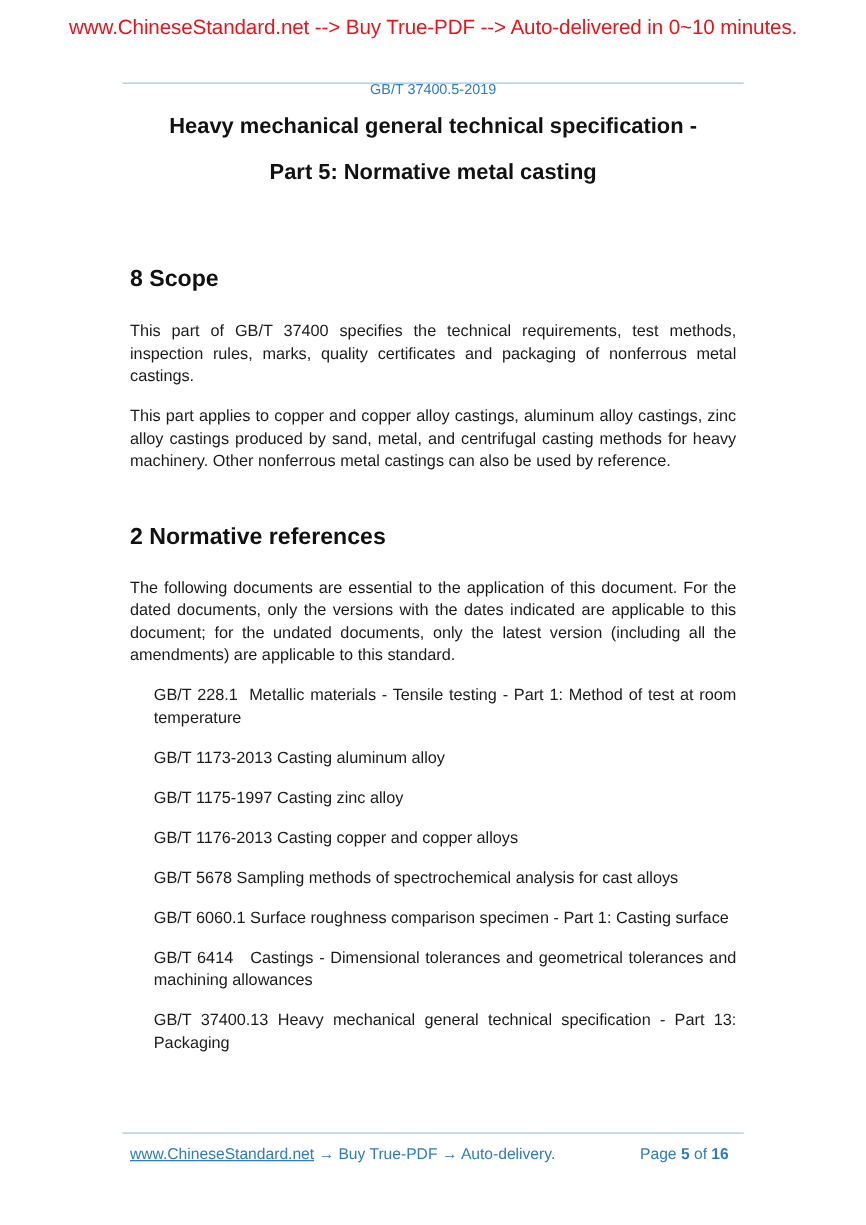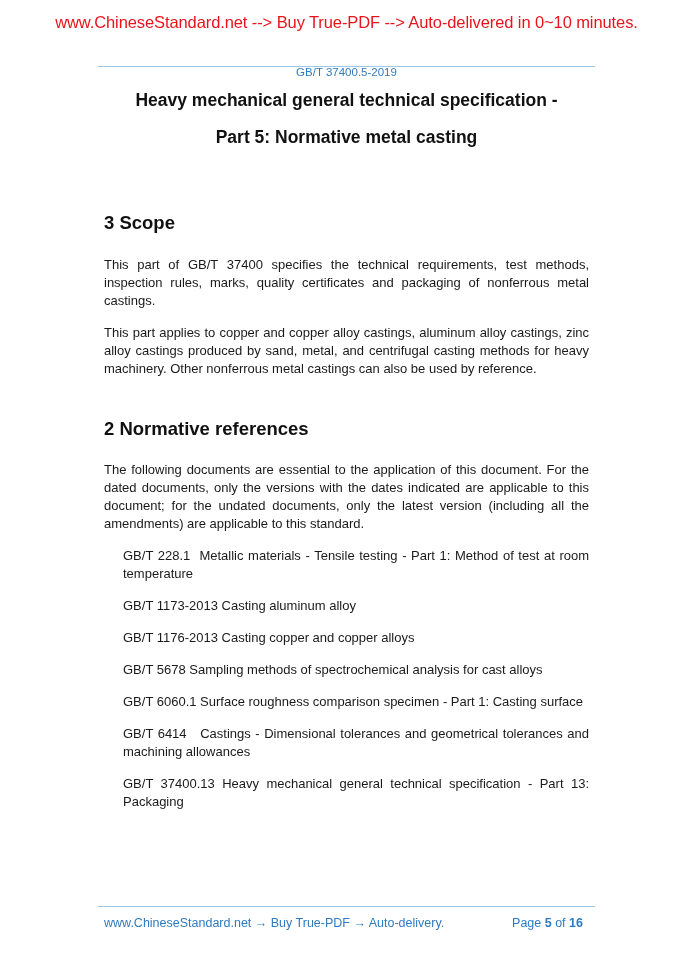--- a/index.html
+++ b/index.html
@@ -108,20 +108,21 @@
     .footer-left {
       position: absolute;
       top: 916px;
       left: 104px;
       font-size: 12.5px;
       color: #2f7bbf;
       white-space: nowrap;
     }
     .footer-link {
       color: #2f7bbf;
+      text-decoration: underline;
     }
     .footer-right {
       position: absolute;
       top: 916px;
       right: 110px;
       font-size: 12.5px;
       color: #2f7bbf;
       white-space: nowrap;
     }
     .footer-right b {
@@ -131,30 +132,31 @@
 </head>
 <body>
 
 <div class="banner">www.ChineseStandard.net --&gt; Buy True-PDF --&gt; Auto-delivered in 0~10 minutes.</div>
 <div class="std-code">GB/T 37400.5-2019</div>
 <div class="header-rule"></div>
 
 <div class="doc-title title-1">Heavy mechanical general technical specification -</div>
 <div class="doc-title title-2">Part 5: Normative metal casting</div>
 
-<div class="section-heading h-scope">3 Scope</div>
+<div class="section-heading h-scope">8 Scope</div>
 <p class="para p-scope-1" style="margin:0">This part of GB/T 37400 specifies the technical requirements, test methods, inspection rules, marks, quality certificates and packaging of nonferrous metal castings.</p>
 <p class="para p-scope-2" style="margin:0">This part applies to copper and copper alloy castings, aluminum alloy castings, zinc alloy castings produced by sand, metal, and centrifugal casting methods for heavy machinery. Other nonferrous metal castings can also be used by reference.</p>
 
 <div class="section-heading h-refs">2 Normative references</div>
 <p class="para p-refs-intro" style="margin:0">The following documents are essential to the application of this document. For the dated documents, only the versions with the dates indicated are applicable to this document; for the undated documents, only the latest version (including all the amendments) are applicable to this standard.</p>
 
 <ul class="refs">
   <li class="ref-item">GB/T 228.1  Metallic materials - Tensile testing - Part 1: Method of test at room temperature</li>
   <li class="ref-item">GB/T 1173-2013 Casting aluminum alloy</li>
+  <li class="ref-item">GB/T 1175-1997 Casting zinc alloy</li>
   <li class="ref-item">GB/T 1176-2013 Casting copper and copper alloys</li>
   <li class="ref-item">GB/T 5678 Sampling methods of spectrochemical analysis for cast alloys</li>
   <li class="ref-item">GB/T 6060.1 Surface roughness comparison specimen - Part 1: Casting surface</li>
   <li class="ref-item">GB/T 6414   Castings - Dimensional tolerances and geometrical tolerances and machining allowances</li>
   <li class="ref-item">GB/T 37400.13 Heavy mechanical general technical specification - Part 13: Packaging</li>
 </ul>
 
 <div class="footer-rule"></div>
 <div class="footer-left">
   <span class="footer-link">www.ChineseStandard.net</span><span> → Buy True-PDF → Auto-delivery.</span>

